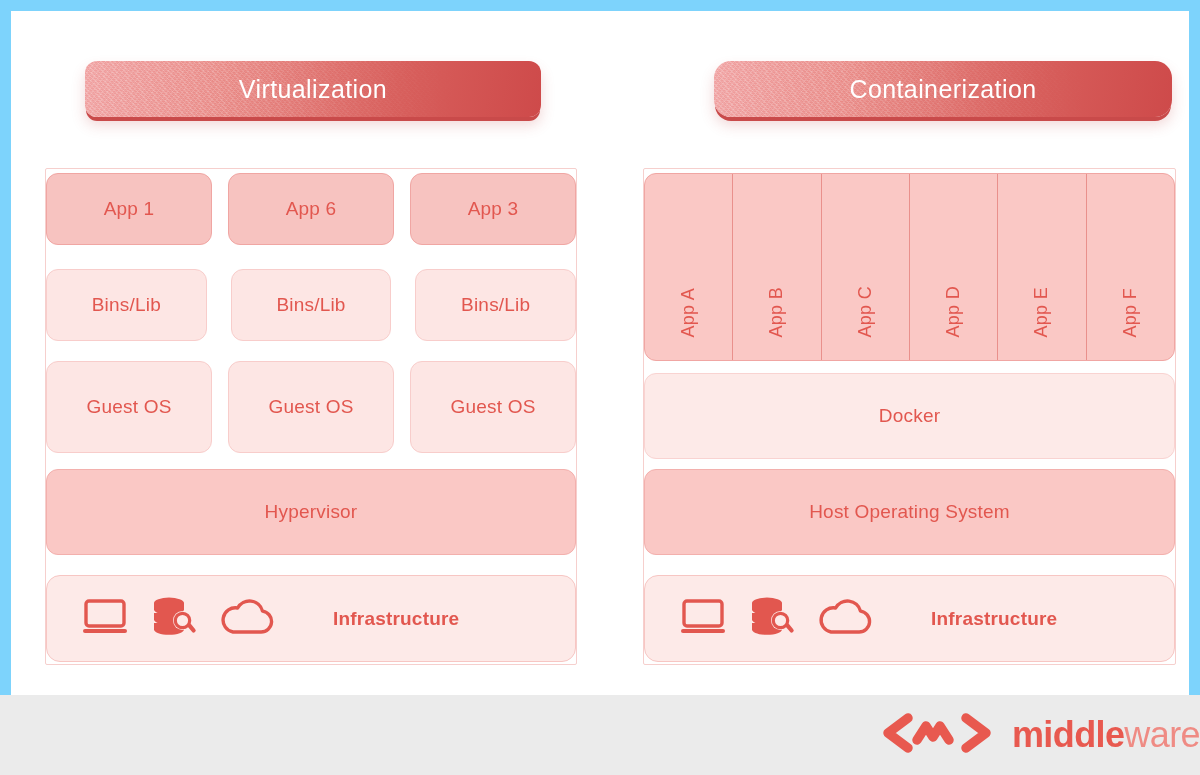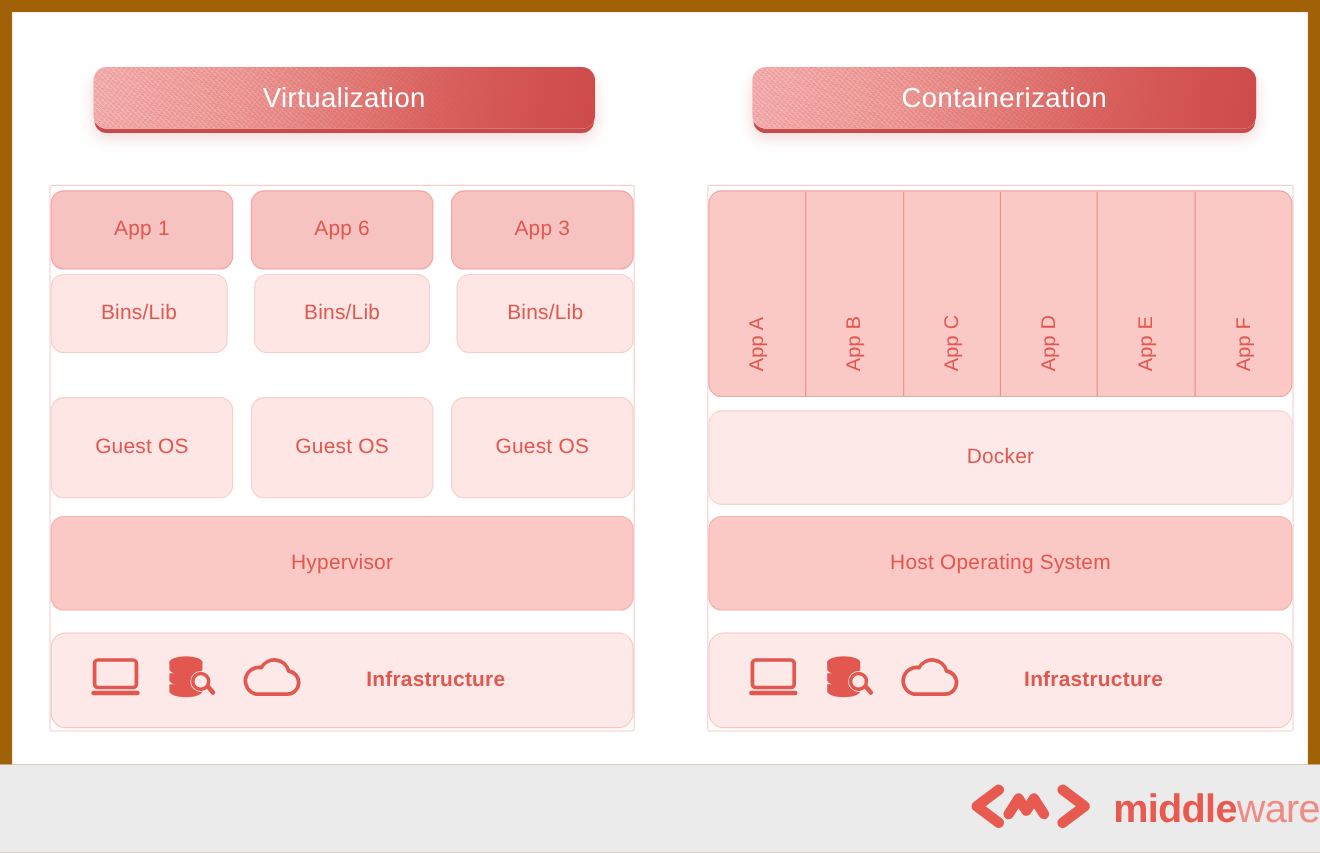--- a/index.html
+++ b/index.html
@@ -9,21 +9,21 @@
     height: 775px;
     background: #ececec;
     font-family: "Liberation Sans", sans-serif;
     overflow: hidden;
   }
 
   #page {
     position: relative;
     width: 1200px;
     height: 775px;
-    background: #a16207;
+    background: #7dd3fc;
   }
 
   
   .card {
     position: absolute;
     left: 11px;
     top: 11px;
     width: 1178px;
     height: 684px;
     background: #ffffff;
@@ -54,21 +54,21 @@
       repeating-linear-gradient(43deg, rgba(255,255,255,0.17) 0 1px, rgba(0,0,0,0) 1px 3px),
       repeating-linear-gradient(127deg, rgba(255,255,255,0.13) 0 1px, rgba(0,0,0,0) 1px 4px),
       repeating-linear-gradient(9deg, rgba(255,255,255,0.10) 0 1px, rgba(0,0,0,0) 1px 2px);
     -webkit-mask-image: linear-gradient(to right, #000 0%, rgba(0,0,0,0.85) 28%, rgba(0,0,0,0.25) 60%, rgba(0,0,0,0) 82%);
             mask-image: linear-gradient(to right, #000 0%, rgba(0,0,0,0.85) 28%, rgba(0,0,0,0.25) 60%, rgba(0,0,0,0) 82%);
     pointer-events: none;
   }
   .banner span { position: relative; z-index: 2; }
 
   #banner-left  { left: 74px;  top: 50px; width: 456px; }
-  #banner-right { left: 673px; top: 50px; width: 458px; }
+  #banner-right { left: 703px; top: 50px; width: 458px; border-radius: 17px; }
 
   
   .stack {
     position: absolute;
     border: 1px solid #f6cfcd;
     border-radius: 2px;
   }
   #stack-left  { left: 34px;  top: 157px; width: 532px; height: 497px; padding-left: 11px; }
   #stack-right { left: 632px; top: 157px; width: 533px; height: 497px; }
 
@@ -87,21 +87,21 @@
   }
   .tone-strong { background: #f7c3c0; border: 1px solid #f0a6a3; }
   .tone-mid    { background: #fac8c5; border: 1px solid #f3b0ad; }
   .tone-light  { background: #fde6e4; border: 1px solid #f8cdcb; }
   .tone-pale   { background: #fdeae8; border: 1px solid #f9d3d1; }
 
   .col3 { flex: 1 1 0; }
 
   
   #row-apps     { top: 4px;   height: 72px; }
-  #row-bins     { top: 80px;  height: 72px; gap: 24px; }
+  #row-bins     { top: 100px;  height: 72px; gap: 24px; }
   #row-guest    { top: 192px; height: 92px; }
   #row-hyper    { top: 300px; height: 86px; }
   #row-infra-l  { top: 406px; height: 87px; }
 
   .full { width: 100%; }
 
   
   #containers {
     position: absolute;
     left: 0; top: 4px;

